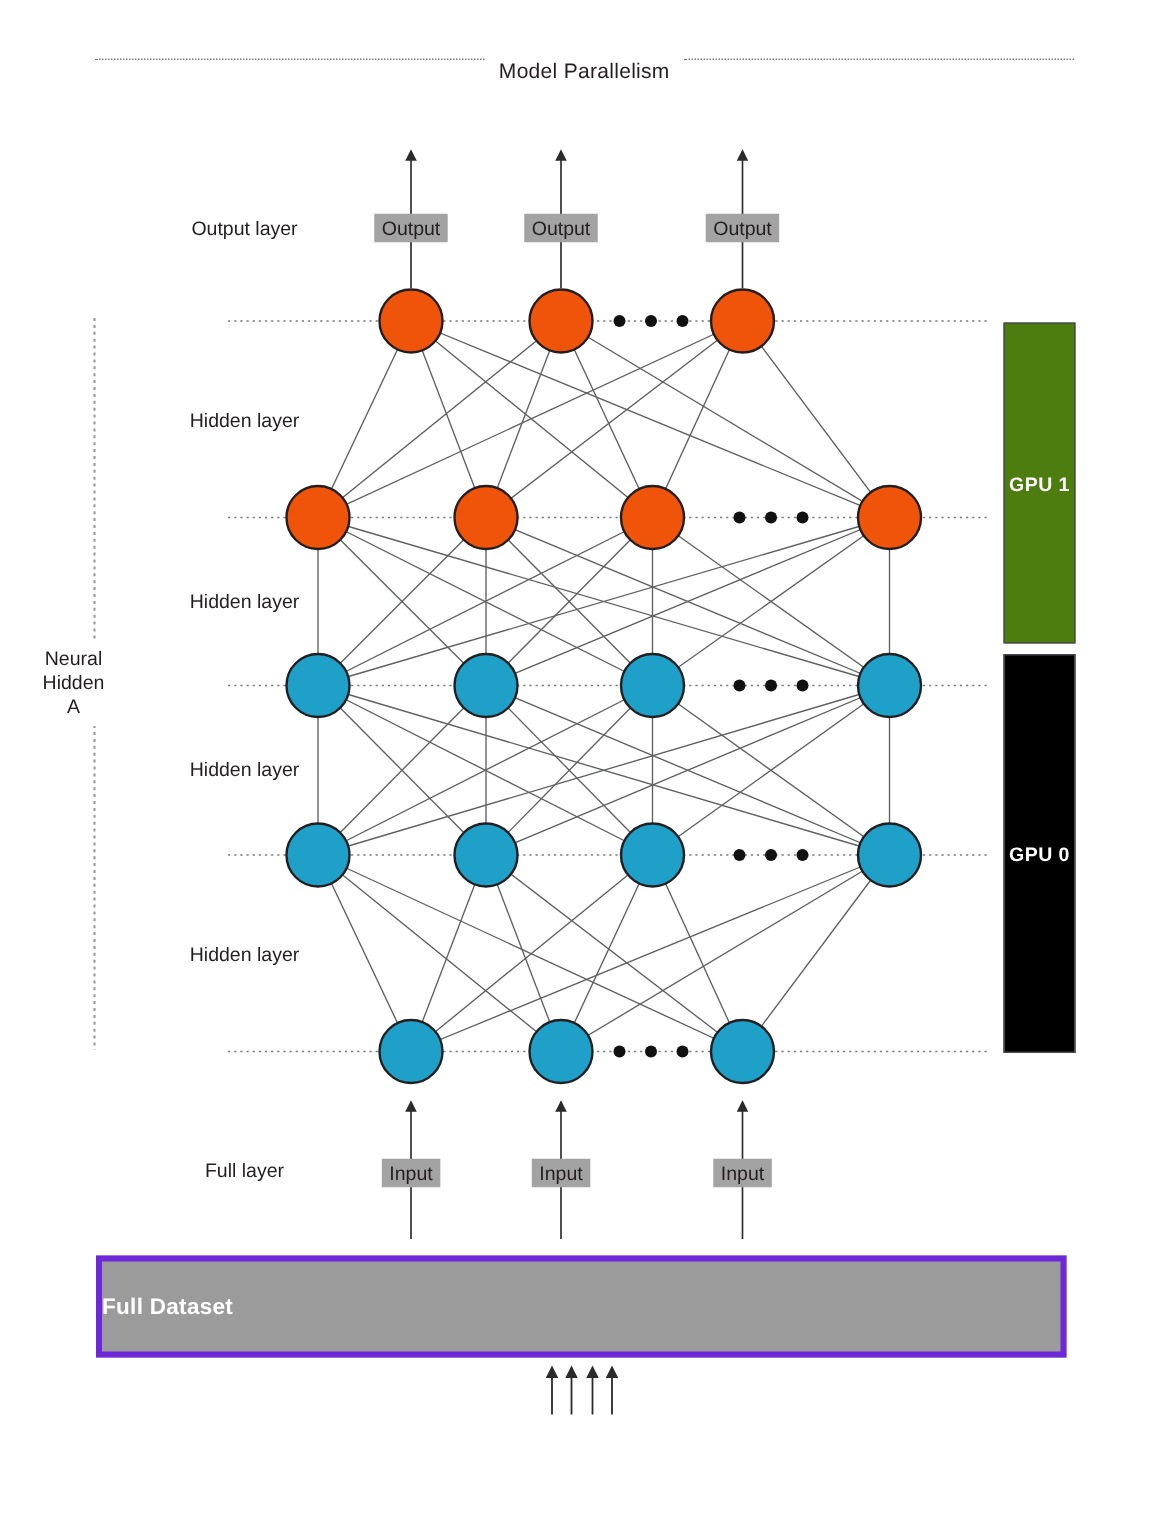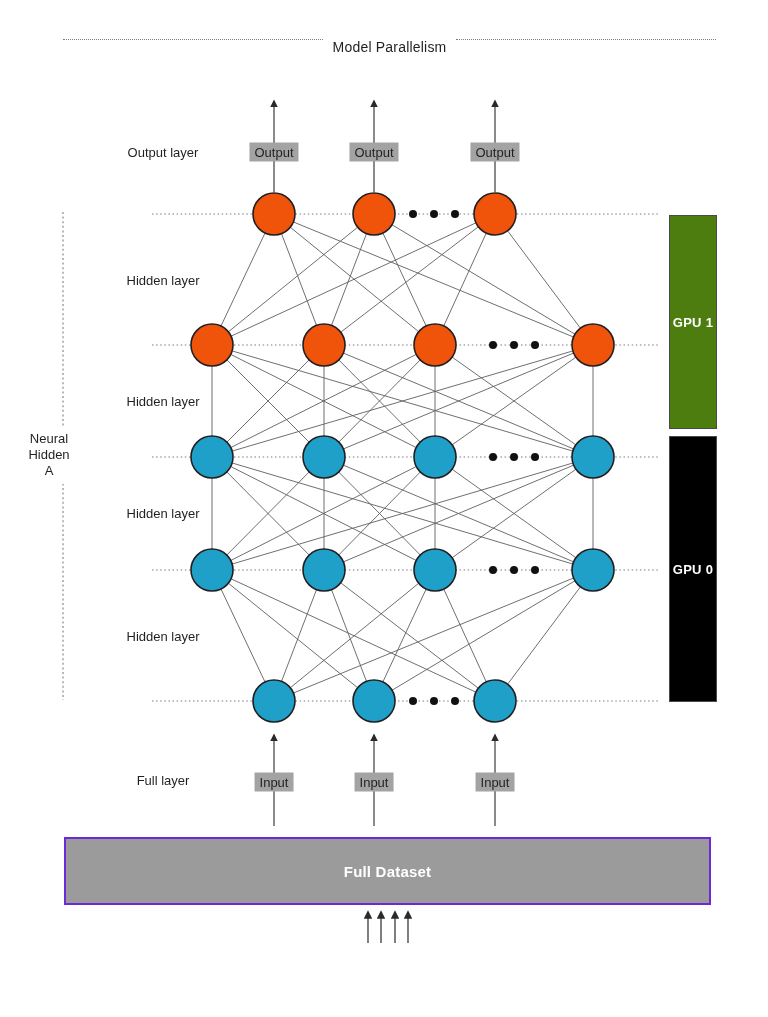--- a/index.html
+++ b/index.html
@@ -17,21 +17,21 @@
   .lbl-bg{background:#a3a3a3;padding:2px 5px;}
 
   .side-label{position:absolute;left:49px;top:455px;transform:translate(-50%,-50%);
     text-align:center;font-size:13px;line-height:16px;background:#fff;padding:5px 3px;}
 
   .gpu-bar{position:absolute;left:669px;width:48px;box-sizing:border-box;border:1px solid #4a4a4c;
     display:flex;align-items:center;justify-content:center;color:#fff;font-weight:bold;
     font-size:13px;letter-spacing:.3px;white-space:nowrap;}
 
   .dataset-bar{position:absolute;left:64px;top:837px;width:647px;height:68px;box-sizing:border-box;
-    background:#9b9b9b;border:2px solid #6d28d9;display:flex;align-items:center;justify-content:center;
+    background:#9b9b9b;border:4px solid #6d28d9;display:flex;align-items:center;
     color:#ffffff;font-size:15px;font-weight:600;letter-spacing:.2px;}
 
   .system-box{position:absolute;left:64px;top:946px;width:646px;height:63px;box-sizing:border-box;
     background:#ffffff;border:1px solid #55565a;display:flex;align-items:center;justify-content:center;
     color:#111111;font-size:15px;font-weight:bold;letter-spacing:.2px;}
 </style>
 </head>
 <body>
 
 <div class="canvas">

